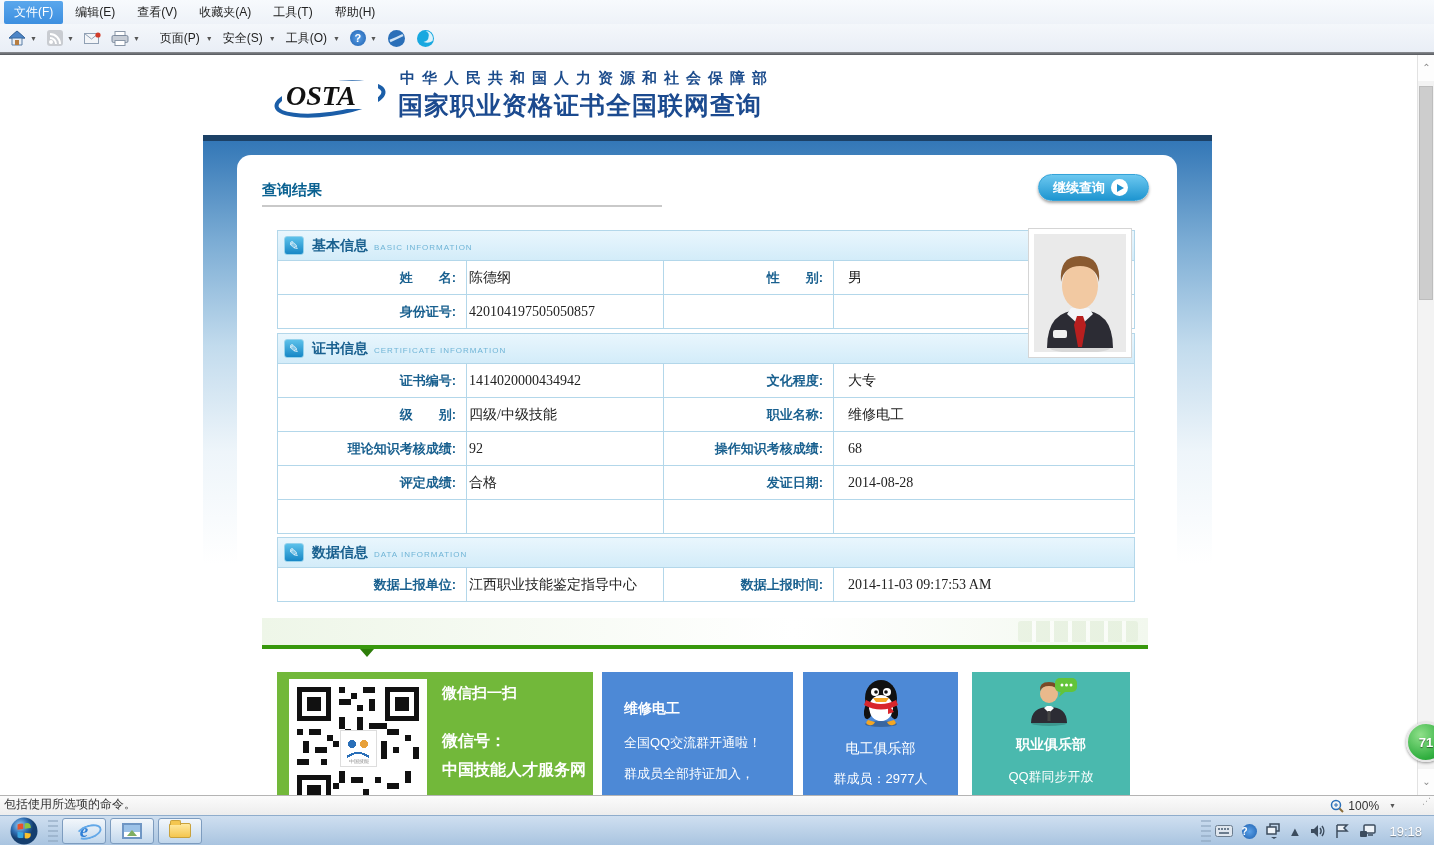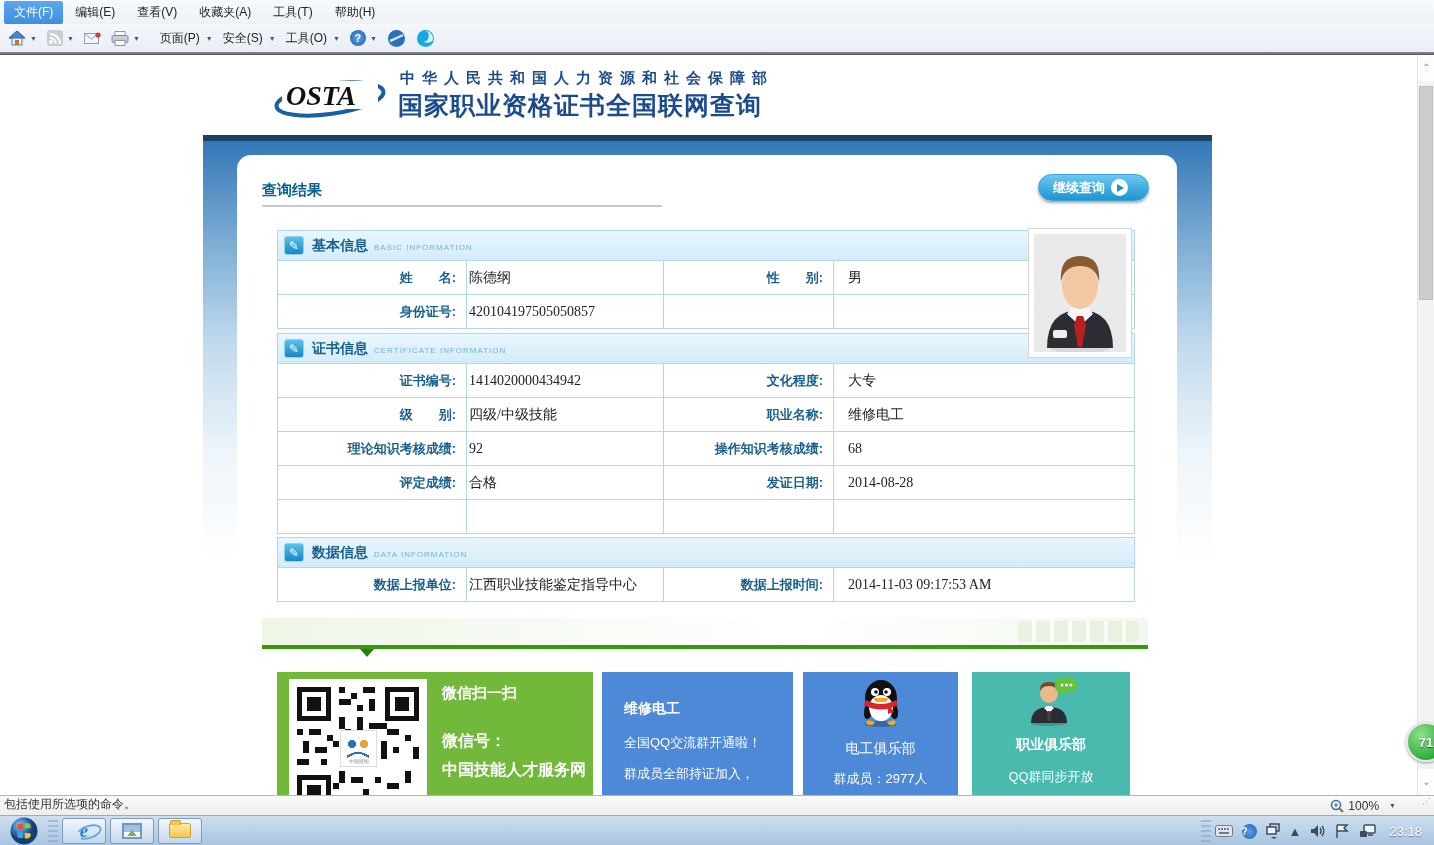--- a/index.html
+++ b/index.html
@@ -636,17 +636,17 @@
             <path d="M2 1 v13 M2 1 h10 l-3 3 3 3 h-10" fill="#eef3f8" stroke="#3c4c5e" stroke-width="1.5"></path>
           </svg>
       </span>
       <span class="tray-ico">
         <svg width="17" height="14">
             <rect x="5" y="1" width="11" height="8" rx="1" fill="#eef3f8" stroke="#3c4c5e" stroke-width="1.5"></rect>
             <rect x="1" y="7" width="7" height="6" rx="1" fill="#3c4c5e"></rect>
             <path d="M9 11 h5" stroke="#3c4c5e" stroke-width="1.5"></path>
           </svg>
       </span>
-      <span class="tray-clock">23:18</span>
+      <span class="tray-clock">19:18</span>
     </div>
   </div>
 
 </div>
 
 </body></html>

